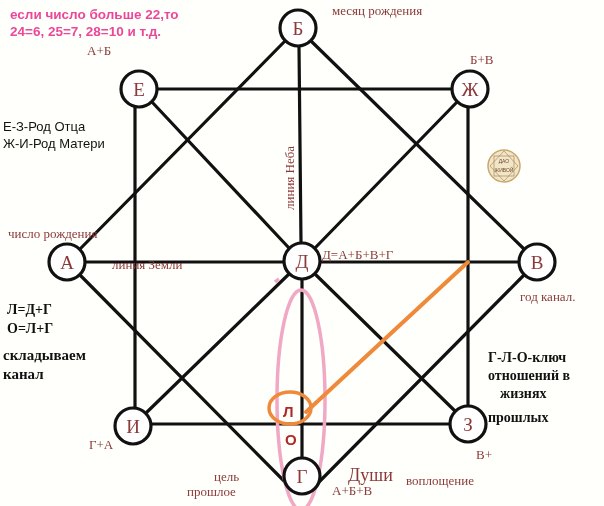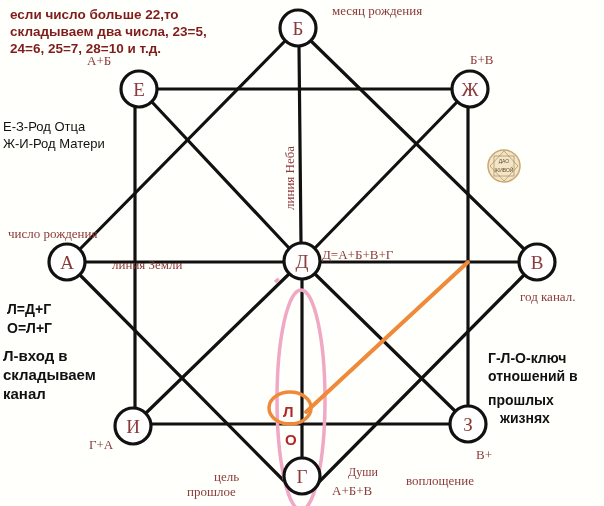--- a/index.html
+++ b/index.html
@@ -1,21 +1,21 @@
 <!DOCTYPE html>
 <html><head>
 <meta charset="utf-8">
 <style>
   html, body { margin:0; padding:0; background:#fff; }
   #stage { position:relative; width:604px; height:506px; overflow:hidden; background:#fffffb; }
   svg.diagram { position:absolute; left:0; top:0; }
   .serif-label { position:absolute; font-family:"Liberation Serif","DejaVu Serif",serif; color:#8b3a3a; font-size:13px; white-space:nowrap; line-height:1; }
-  .bold-red { position:absolute; font-family:"Liberation Sans","DejaVu Sans",sans-serif; font-weight:bold; color:#7f1d1d; font-size:13.5px; line-height:17px; white-space:nowrap; }
+  .bold-red { position:absolute; font-family:"Liberation Sans","DejaVu Sans",sans-serif; font-weight:bold; color:#ec4899; font-size:13.5px; line-height:17px; white-space:nowrap; }
   .sans-black { position:absolute; font-family:"Liberation Sans","DejaVu Sans",sans-serif; color:#111; font-size:13px; line-height:17px; white-space:nowrap; }
-  .bold-black { position:absolute; font-family:Liberation Sans, sans-serif; font-weight:bold; color:#111; font-size:14px; line-height:19px; white-space:nowrap; }
+  .bold-black { position:absolute; font-family:Liberation Serif, serif; font-weight:bold; color:#111; font-size:14px; line-height:19px; white-space:nowrap; }
   .node-letter { font-family:"Liberation Serif","DejaVu Serif",serif; font-size:19px; fill:#8b3a3a; }
   .vertical { transform:rotate(-90deg); transform-origin:left top; }
   .lo { position:absolute; font-family:"Liberation Sans","DejaVu Sans",sans-serif; font-weight:bold; color:#b02828; font-size:15px; line-height:1; }
 </style>
 </head>
 <body>
 
 <div id="stage">
 
   <svg class="diagram" width="604" height="506" viewBox="0 0 604 506">
@@ -76,61 +76,59 @@
         <polygon points="504,151 518,166 504,181 490,166"></polygon>
         <rect x="494" y="156" width="20" height="20"></rect>
       </g>
       <text x="504" y="163" text-anchor="middle" font-size="5" fill="#6a4a2a" font-family="Liberation Sans, sans-serif">ДАО</text>
       <text x="504" y="172" text-anchor="middle" font-size="5" fill="#6a4a2a" font-family="Liberation Sans, sans-serif">ЖИВОЙ</text>
     </g>
   </svg>
 
   <div class="bold-red" style="left:10px;top:6px;">
     <div>если число больше 22,то</div>
-    <div>складываем два числа, 23=5,</div>
     <div>24=6, 25=7, 28=10 и т.д.</div>
   </div>
 
   <div class="sans-black" style="left:3px;top:118px;">
     <div>Е-З-Род Отца</div>
     <div>Ж-И-Род Матери</div>
   </div>
 
   <div class="serif-label" style="left:332px;top:4px;">месяц рождения</div>
-  <div class="serif-label" style="left:87px;top:54px;">А+Б</div>
+  <div class="serif-label" style="left:87px;top:44px;">А+Б</div>
   <div class="serif-label" style="left:470px;top:53px;">Б+В</div>
   <div class="serif-label" style="left:8px;top:227px;">число рождения</div>
   <div class="serif-label" style="left:322px;top:248px;">Д=А+Б+В+Г</div>
   <div class="serif-label" style="left:520px;top:290px;">год канал.</div>
   <div class="serif-label" style="left:89px;top:438px;">Г+А</div>
   <div class="serif-label" style="left:476px;top:448px;">В+</div>
-  <div class="serif-label" style="left:348px;top:466px;font-size:12px;">Души</div>
+  <div class="serif-label" style="left:348px;top:466px;font-size:18px;">Души</div>
   <div class="serif-label" style="left:332px;top:484px;">А+Б+В</div>
 
   <div class="serif-label" style="left:112px;top:258px;">линия Земли</div>
   <div class="serif-label vertical" style="left:283px;top:210px;">линия Неба</div>
 
   <div class="serif-label" style="left:214px;top:470px;">цель</div>
   <div class="serif-label" style="left:187px;top:485px;">прошлое</div>
   <div class="serif-label" style="left:406px;top:474px;font-family:Liberation Serif, serif;">воплощение</div>
 
   <div class="bold-black" style="left:7px;top:300px;">
     <div>Л=Д+Г</div>
     <div>О=Л+Г</div>
   </div>
 
   <div class="bold-black" style="left:3px;top:346px;font-size:15px;line-height:19px;">
-    <div>Л-вход в</div>
     <div>складываем</div>
     <div>канал</div>
   </div>
 
   <div class="bold-black" style="left:488px;top:349px;font-size:14px;line-height:18px;">
     <div>Г-Л-О-ключ</div>
     <div>отношений в</div>
+    <div style="padding-left:12px;">жизнях</div>
     <div style="margin-top:6px;">прошлых</div>
-    <div style="padding-left:12px;">жизнях</div>
   </div>
 
   <div class="lo" style="left:283px;top:404px;">Л</div>
   <div class="lo" style="left:285px;top:432px;">О</div>
 
 </div>
 
 </body></html>

